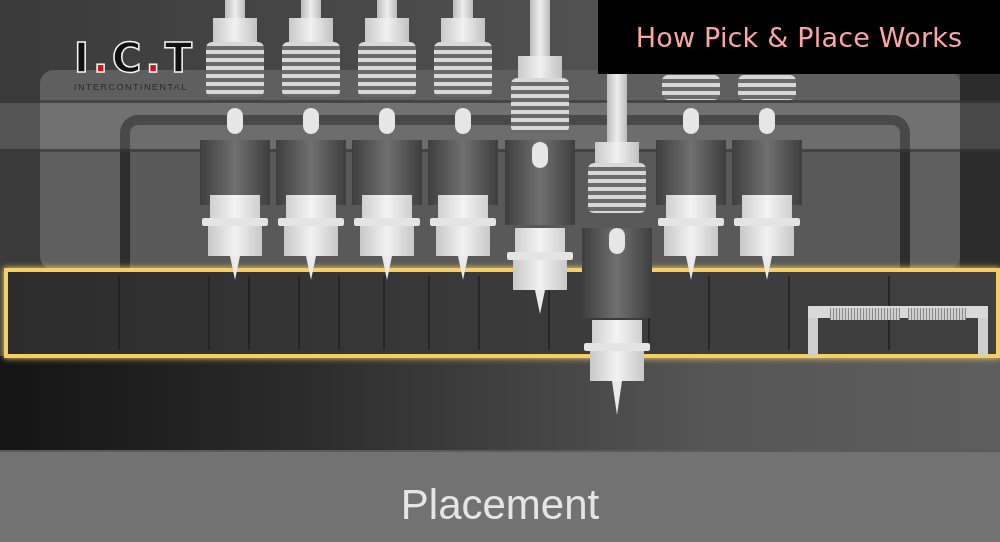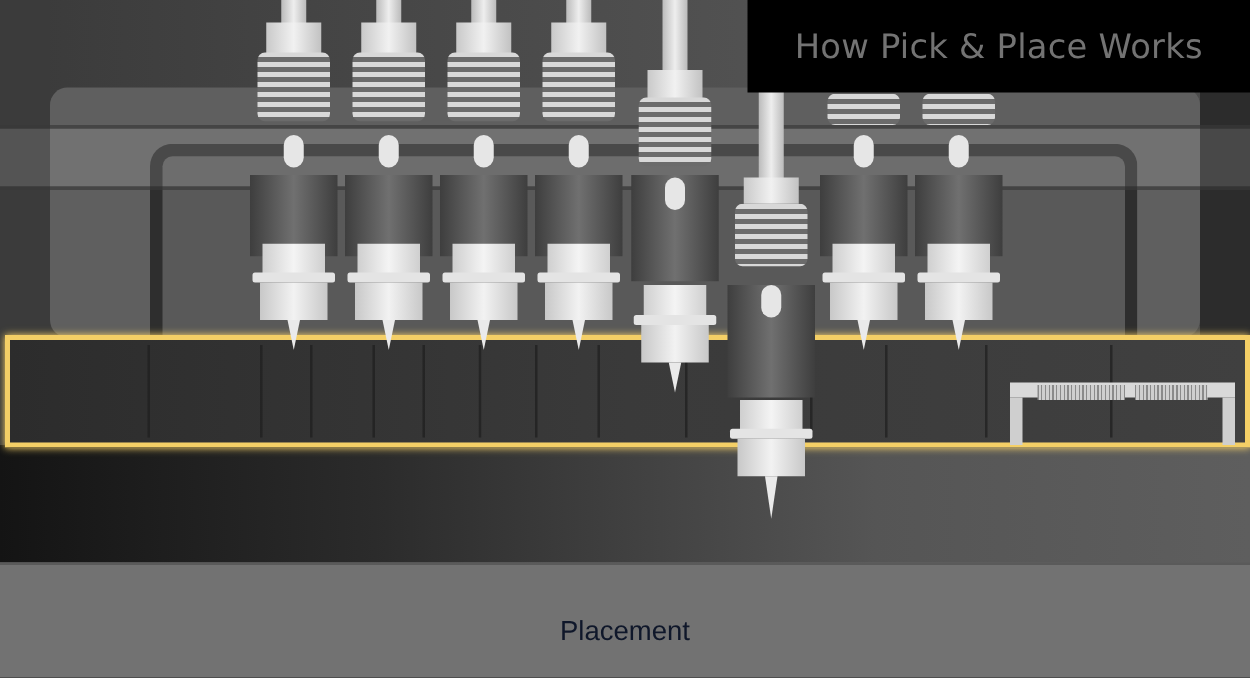--- a/index.html
+++ b/index.html
@@ -39,26 +39,26 @@
 
   
   .logo { position:absolute; left:74px; top:38px; }
   .logo-main { font-family:"DejaVu Sans", sans-serif; font-size:40px; font-weight:bold; color:#111; letter-spacing:4px;
       -webkit-text-stroke:1.5px #f2f2f2; line-height:40px; }
   .logo-dot { color:#d0121b; }
   .logo-sub { font-family:"Liberation Sans", sans-serif; font-size:9px; color:#2a2a2a; letter-spacing:1.5px; margin-top:4px; }
 
   
   .title-box { position:absolute; left:598px; top:0; width:402px; height:74px; background:#000; display:flex; align-items:center; justify-content:center; }
-  .title-text { color:#737373; font-family:"DejaVu Sans", sans-serif; font-size:27px; font-weight:500; letter-spacing:0.2px; }
+  .title-text { color:#fca5a5; font-family:"DejaVu Sans", sans-serif; font-size:27px; font-weight:500; letter-spacing:0.2px; }
 
   .label-big { position:absolute; left:814px; top:392px; color:#e6e6e6; font-family:"Liberation Sans", sans-serif; font-size:20px; }
 
   .caption-bar { position:absolute; left:0; top:450px; width:1000px; height:92px; background:#727272; border-top:2px solid #5a5a5a; display:flex; align-items:center; justify-content:center; }
-  .caption-text { color:#0f172a; font-family:"Liberation Sans", sans-serif; font-size:22px; padding-top:14px; }
+  .caption-text { color:#e5e5e5; font-family:"Liberation Sans", sans-serif; font-size:42px; padding-top:14px; }
 </style>
 </head>
 <body>
 
 <div class="stage">
   <div class="scene">
     <div class="bg-leftmachine"></div>
     <div class="bg-frame"></div>
     <div class="bg-frame-inner"></div>
     <div class="bg-rightmachine"></div>
@@ -176,20 +176,24 @@
     <div class="bigcomp">
       <div class="bc-bar"></div>
       <div class="bc-teeth" style="left:22px;width:70px"></div>
       <div class="bc-teeth" style="left:100px;width:58px"></div>
       <div class="bc-leg" style="left:0"></div>
       <div class="bc-leg" style="left:170px"></div>
     </div>
 
   </div>
 
+  <div class="logo">
+    <div class="logo-main"><span>I</span><span class="logo-dot">.</span><span>C</span><span class="logo-dot">.</span><span>T</span></div>
+    <div class="logo-sub">INTERCONTINENTAL</div>
+  </div>
 
   <div class="title-box">
     <span class="title-text">How Pick &amp; Place Works</span>
   </div>
 
   <div class="caption-bar">
     <span class="caption-text">Placement</span>
   </div>
 </div>
 

